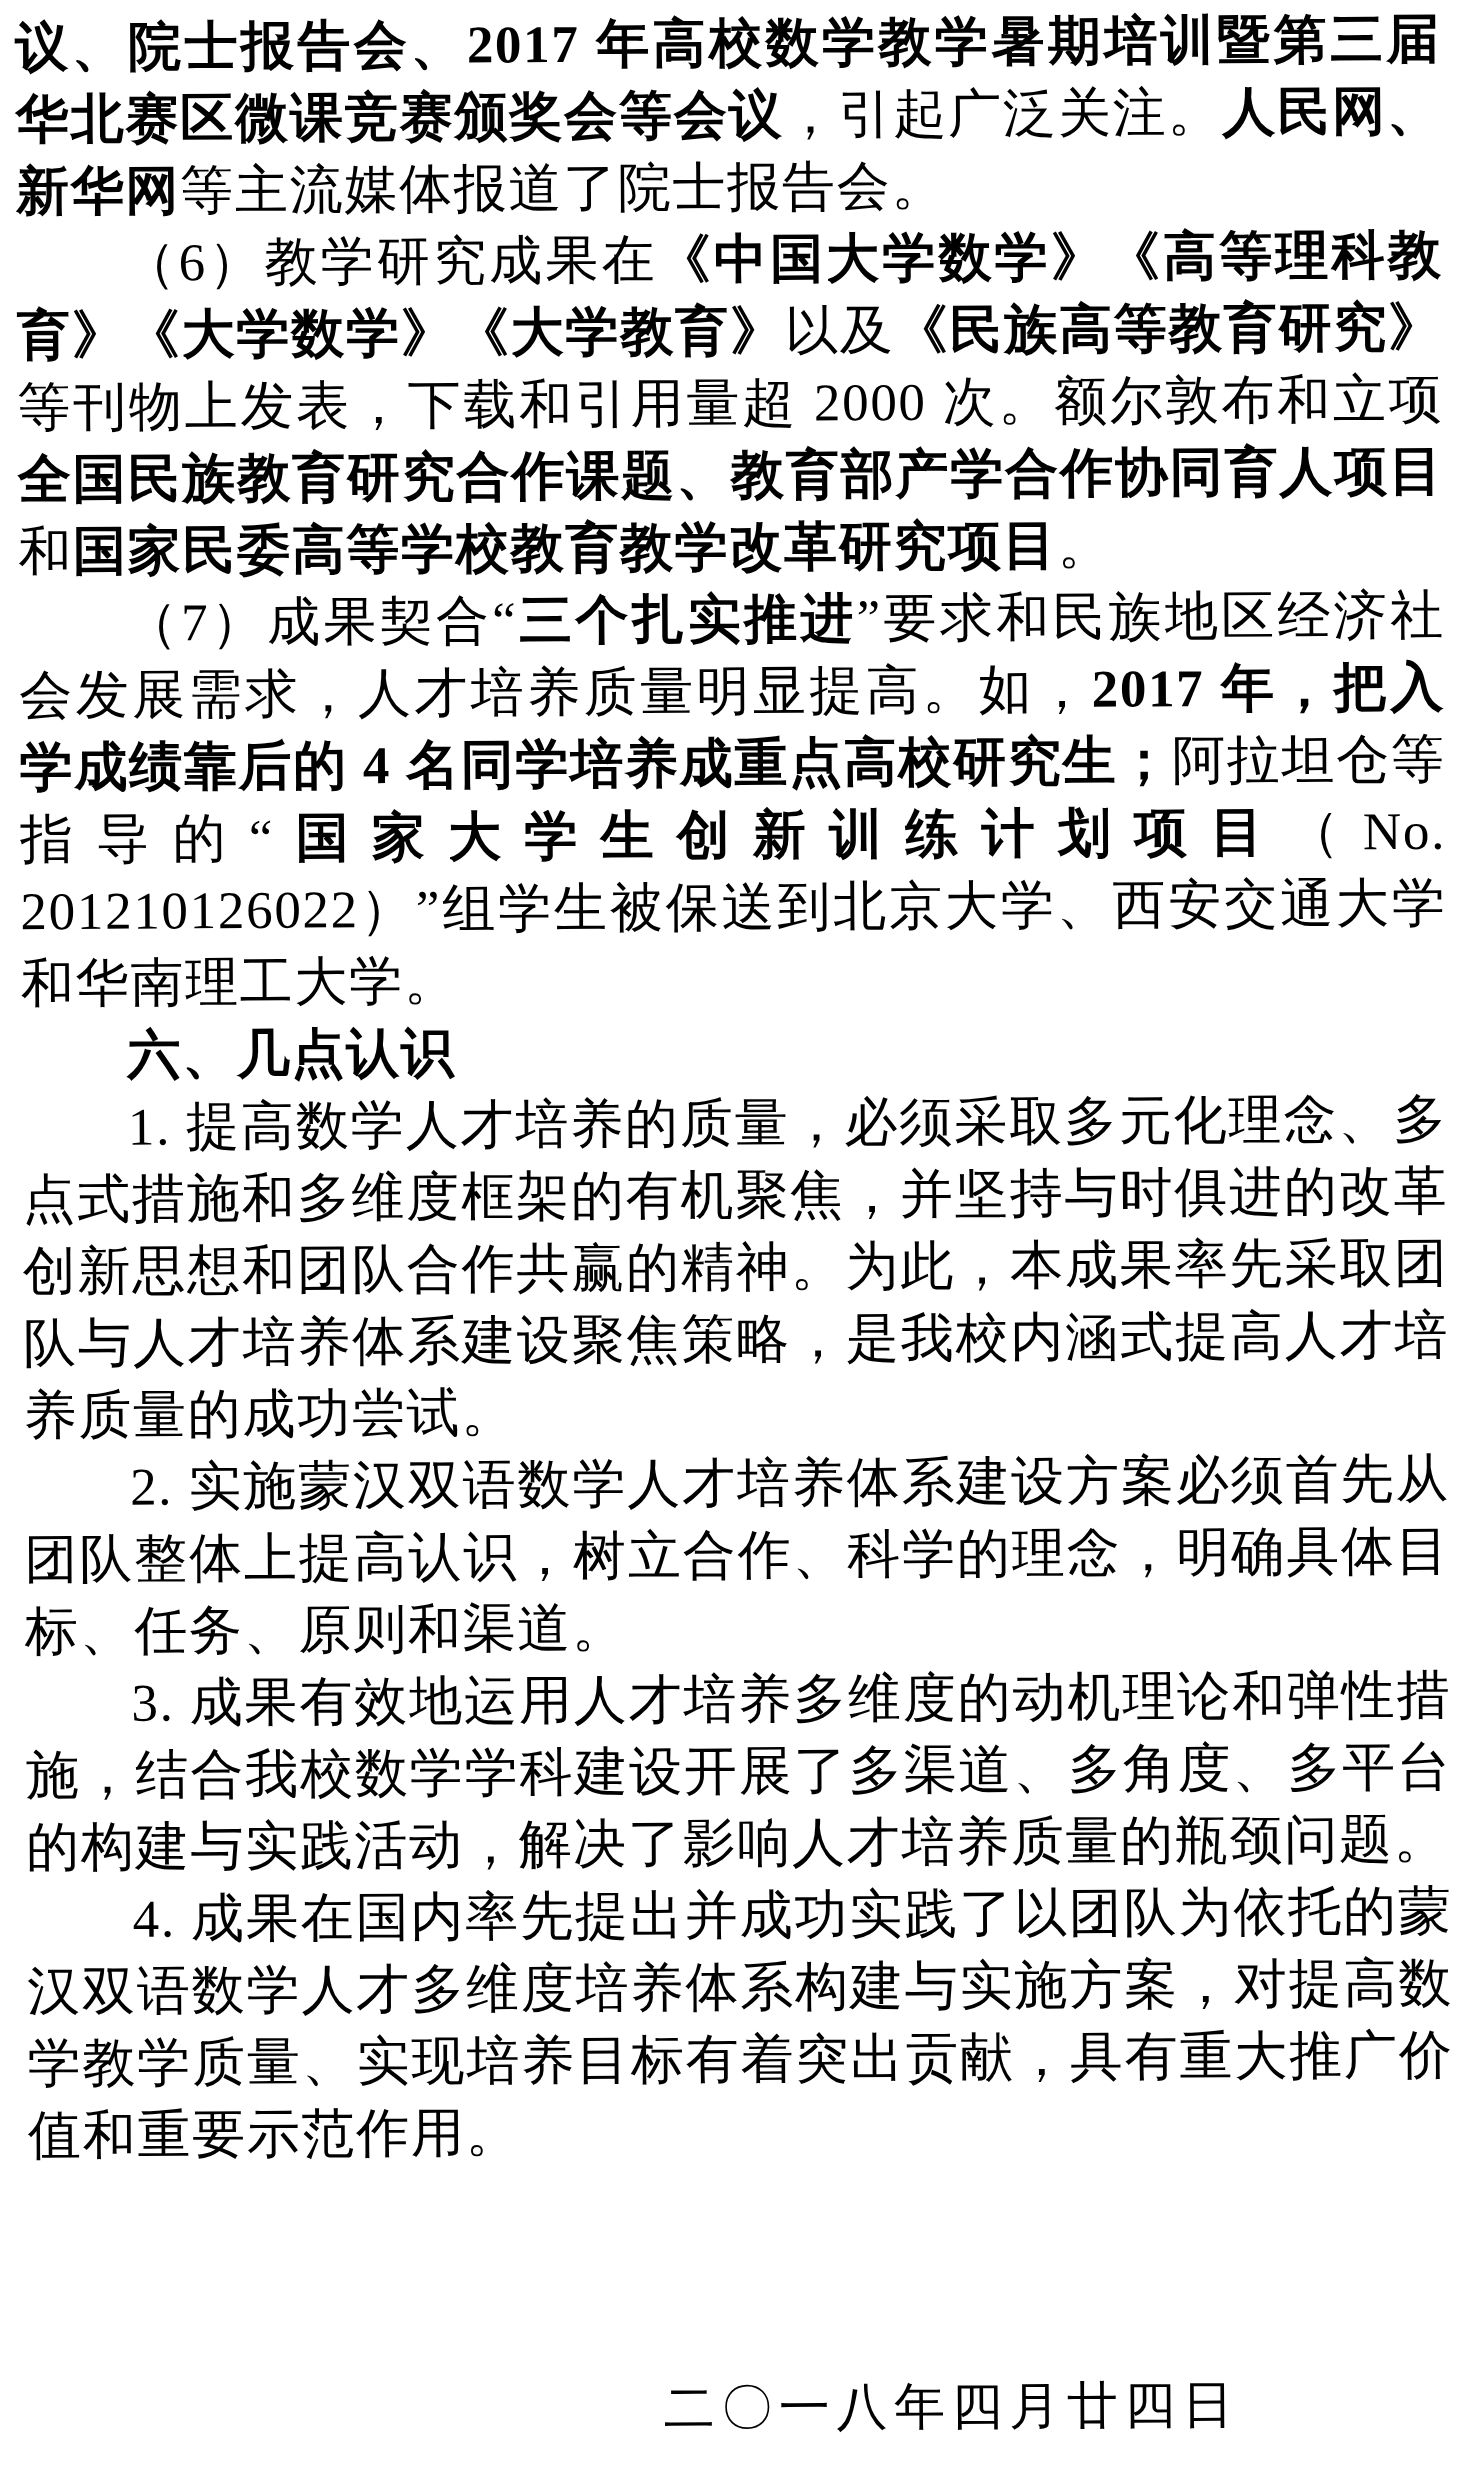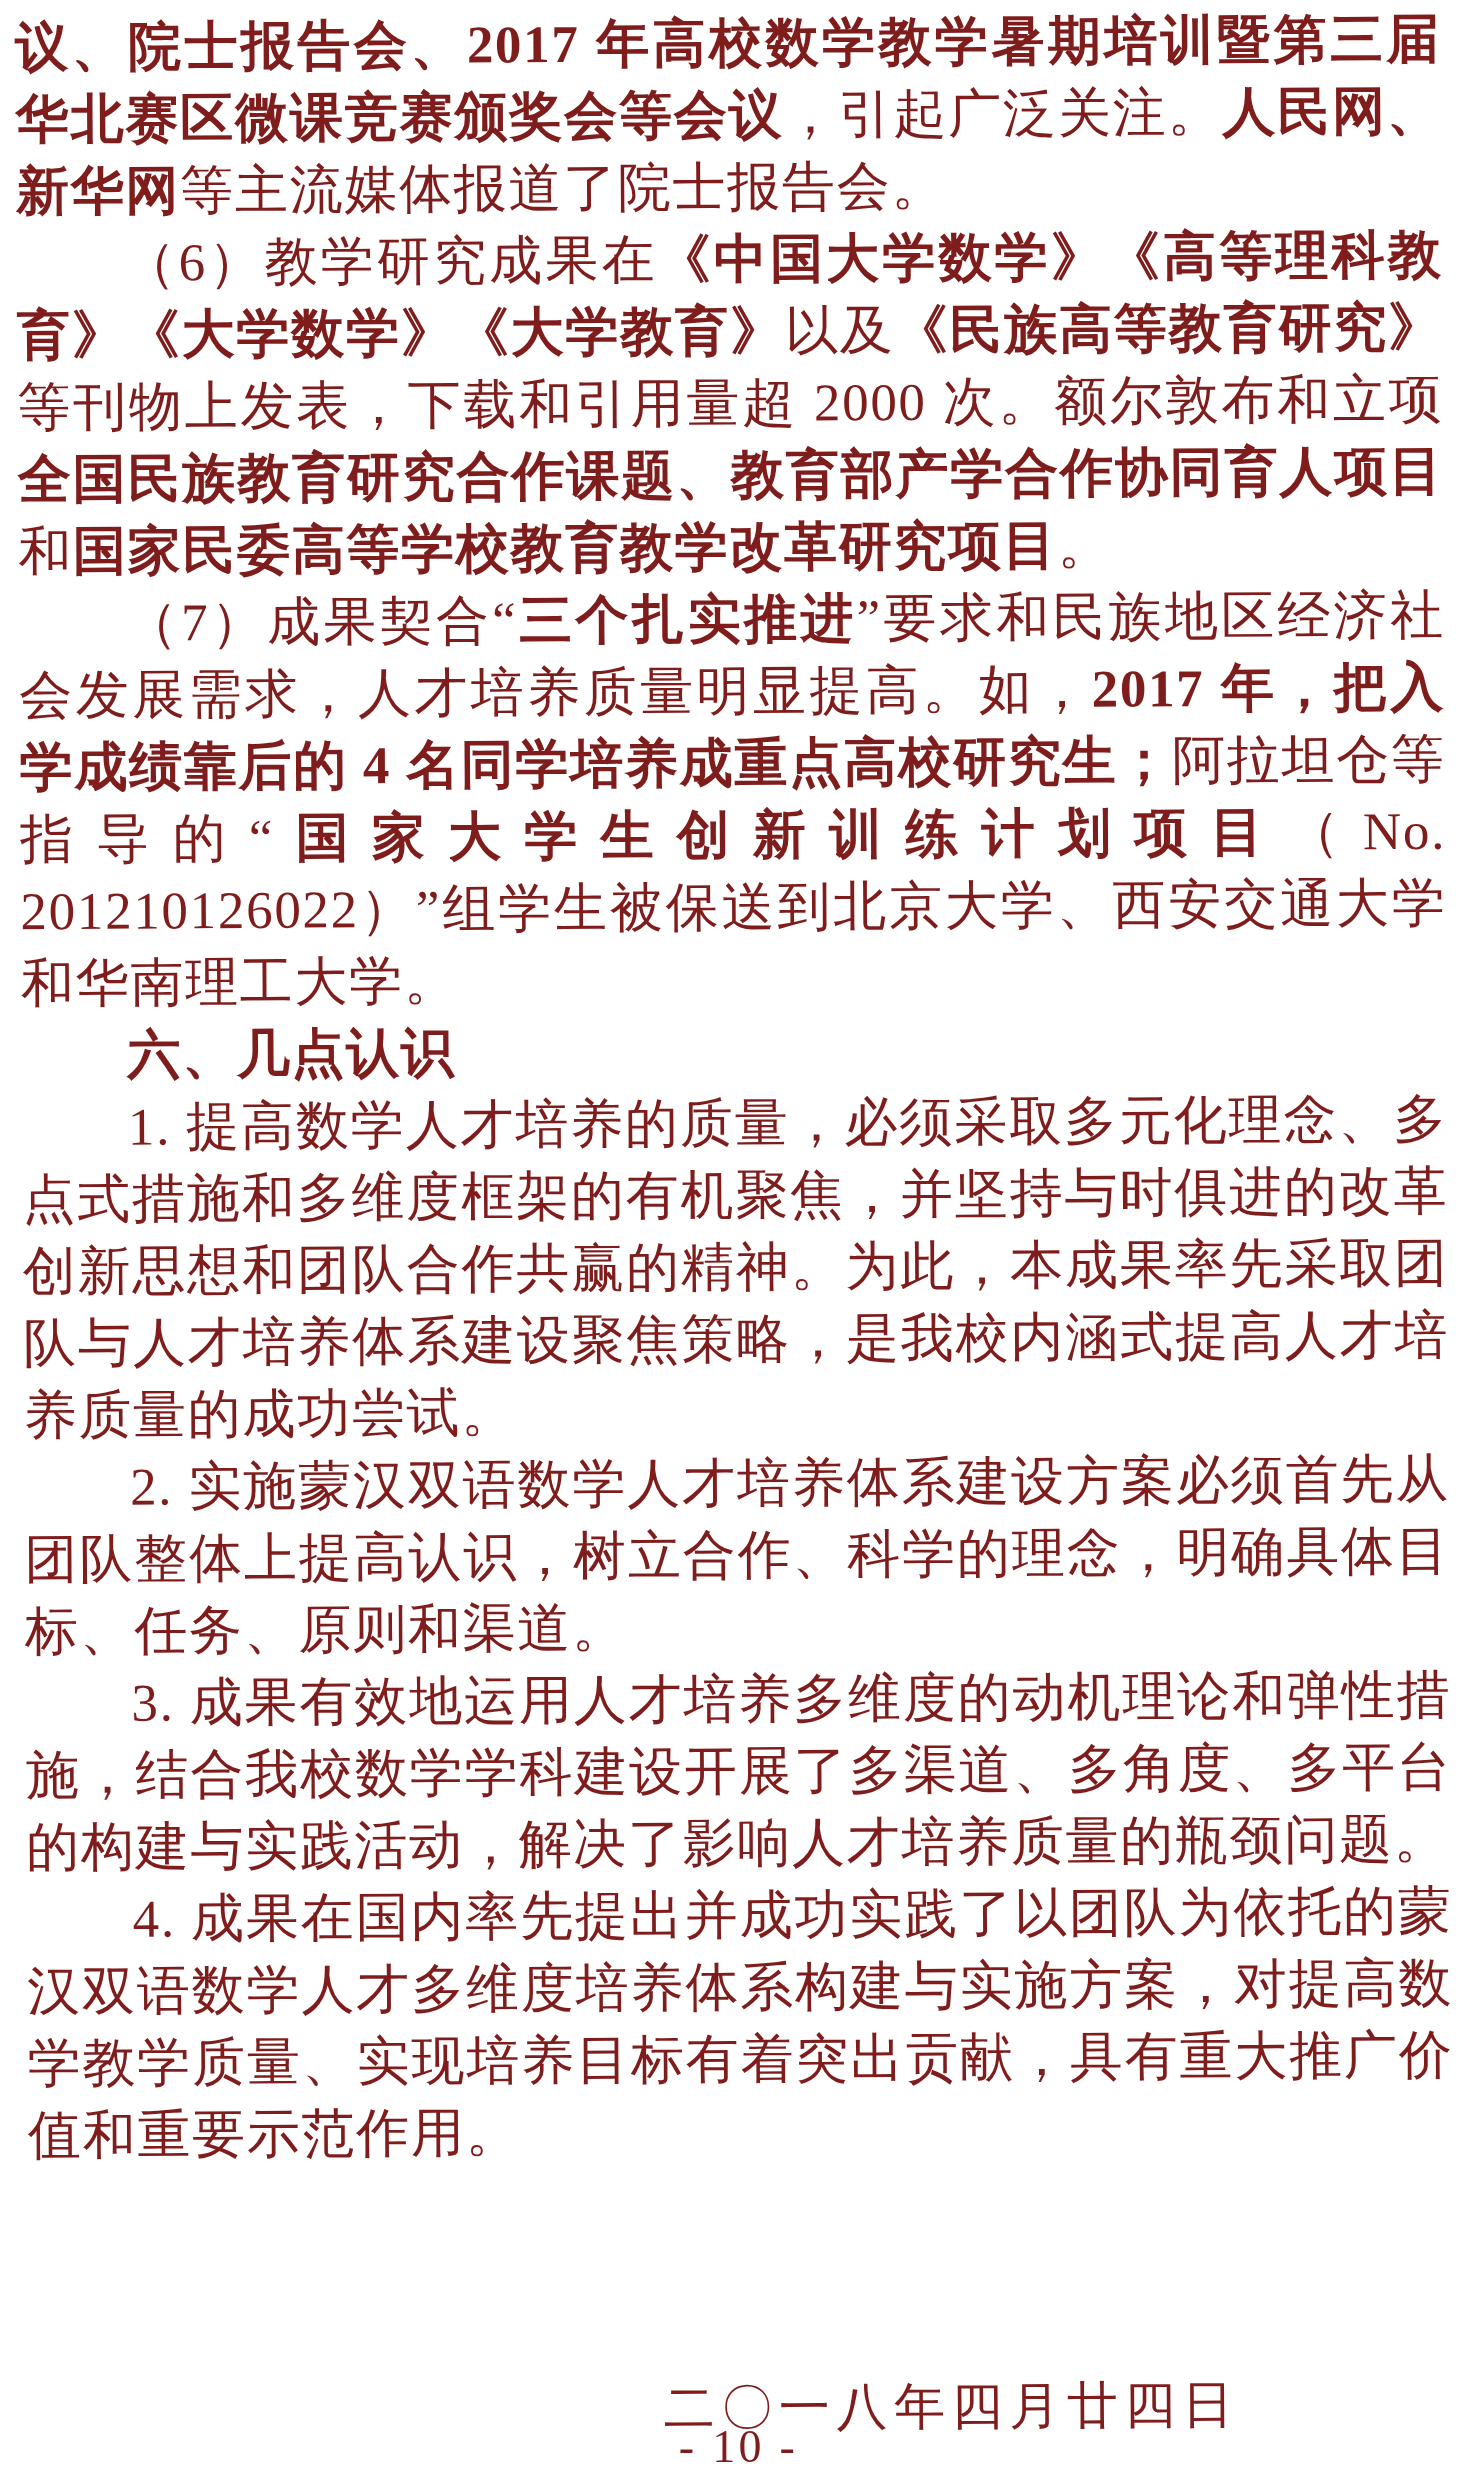--- a/index.html
+++ b/index.html
@@ -6,21 +6,21 @@
     margin: 0;
     padding: 0;
     background: #ffffff;
   }
   .page {
     position: relative;
     width: 1477px;
     height: 2487px;
     background: #ffffff;
     overflow: hidden;
-    color: #7f1d1d;
+    color: #000000;
     font-family: "Liberation Serif", "DejaVu Serif", serif;
   }
   
   .sheet {
     position: absolute;
     top: 6.6px;
     left: 15px;
     right: 36px;
     transform: rotate(-0.35deg);
     transform-origin: 50% 0;
@@ -71,15 +71,14 @@
         <p class="para indent"><span class="run">（6）教学研究成果在</span><span class="run bold">《中国大学数学》《高等理科教育》《大学数学》《大学教育》</span><span class="run">以及</span><span class="run bold">《民族高等教育研究》</span><span class="run">等刊物上发表，下载和引用量超 2000 次。额尔敦布和立项</span><span class="run bold">全国民族教育研究合作课题、教育部产学合作协同育人项目</span><span class="run">和</span><span class="run bold">国家民委高等学校教育教学改革研究项目</span><span class="run">。</span></p>
         <p class="para indent"><span class="run">（7）成果契合“</span><span class="run bold">三个扎实推进</span><span class="run">”要求和民族地区经济社会发展需求，人才培养质量明显提高。如，</span><span class="run bold">2017 年，把入学成绩靠后的 4 名同学培养成重点高校研究生；</span><span class="run">阿拉坦仓等指导的“</span><span class="run bold">国家大学生创新训练计划项目</span><span class="run">（No. 201210126022）”组学生被保送到北京大学、西安交通大学和华南理工大学。</span></p>
         <p class="para indent heading"><span class="run bold">六、几点认识</span></p>
         <p class="para indent"><span class="run">1. 提高数学人才培养的质量，必须采取多元化理念、多点式措施和多维度框架的有机聚焦，并坚持与时俱进的改革创新思想和团队合作共赢的精神。为此，本成果率先采取团队与人才培养体系建设聚焦策略，是我校内涵式提高人才培养质量的成功尝试。</span></p>
         <p class="para indent"><span class="run">2. 实施蒙汉双语数学人才培养体系建设方案必须首先从团队整体上提高认识，树立合作、科学的理念，明确具体目标、任务、原则和渠道。</span></p>
         <p class="para indent"><span class="run">3. 成果有效地运用人才培养多维度的动机理论和弹性措施，结合我校数学学科建设开展了多渠道、多角度、多平台的构建与实践活动，解决了影响人才培养质量的瓶颈问题。</span></p>
         <p class="para indent"><span class="run">4. 成果在国内率先提出并成功实践了以团队为依托的蒙汉双语数学人才多维度培养体系构建与实施方案，对提高数学教学质量、实现培养目标有着突出贡献，具有重大推广价值和重要示范作用。</span></p>
       </div>
     <div class="date-line">二〇一八年四月廿四日</div>
   </div>
-  <div class="page-number">- 10 -</div>
 </div>
 
 
 </body></html>

